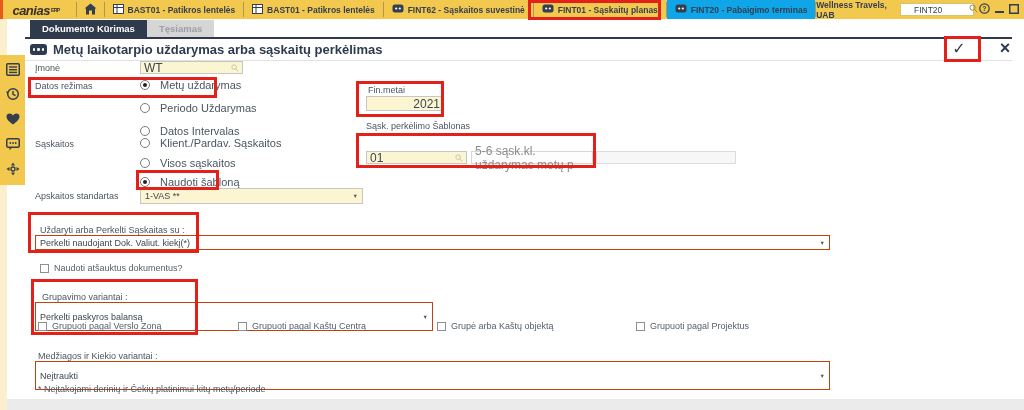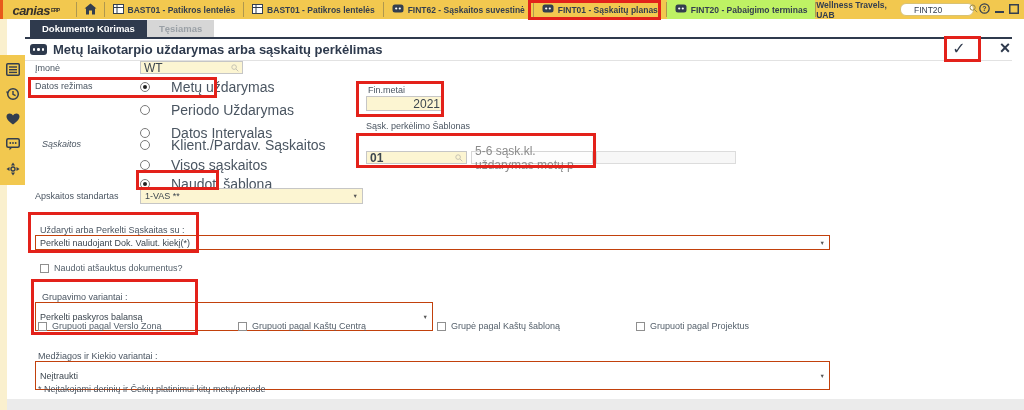--- a/index.html
+++ b/index.html
@@ -11,25 +11,25 @@
   .topbar { position:absolute; left:0; top:0; width:1024px; height:19px;
             background:#f2c84f; display:flex; align-items:stretch; font-size:9px; color:#333e4f; }
   .logo-accent { width:4px; background:#e8591a; }
   .logo { display:flex; align-items:center; padding:1px 16px 0 9px; font-style:italic; font-weight:bold;
           font-size:13px; color:#35302a; letter-spacing:-0.5px; }
   .logo sup { font-size:5px; font-style:normal; margin-left:1px; }
   .tb-sep { width:1px; background:rgba(51,62,79,.35); margin:2px 0; }
   .tb-home { width:32px; display:flex; align-items:center; justify-content:center; cursor:pointer; }
   .tbtab { display:flex; align-items:center; gap:4px; padding:0 8px; white-space:nowrap;
            font-weight:bold; font-size:8.5px; cursor:pointer; }
-  .tbtab.active { background:#bef264; }
+  .tbtab.active { background:#0ea5e9; }
   .tb-spacer { flex:1; }
   .tb-company { display:flex; align-items:center; font-weight:bold; font-size:8.5px; padding-right:6px; }
   .tb-search { align-self:center; width:74px; height:13px; background:#fff; border:1px solid #d8c275;
-               border-radius:6px; display:flex; align-items:center; margin-right:5px;padding-left:10px; }
+               border-radius:0; display:flex; align-items:center; margin-right:5px;padding-left:10px; }
   .tb-search input { border:0; outline:0; background:transparent; width:58px; font-size:8.5px;
                      padding-left:3px; color:#333e4f; font-family:inherit; }
   .tb-ico { align-self:center; margin-right:5px; display:flex; align-items:center; cursor:pointer; }
 
   
   .left-pale { position:absolute; left:0; top:19px; width:7px; height:391px; background:#faf0ce; }
   .side-rail { position:absolute; left:0; top:55px; width:25px; height:130px; background:#f2c84f;
                display:flex; flex-direction:column; align-items:center; padding-top:6px; gap:9px; }
   .side-rail .sico { width:16px; height:16px; display:flex; align-items:center; justify-content:center; cursor:pointer; }
 
@@ -57,21 +57,21 @@
            background:#fcf5d2; display:flex; align-items:center; padding:0 3px; }
   .field.right { justify-content:flex-end; }
   .field .mag { margin-left:auto; opacity:.55; }
   .field.ro { background:#fdfdfd; border-color:#d6d6d6; color:#8a8a8a; }
   .field.ro2 { background:#f7f7f7; border-color:#dcdcdc; }
   .select { position:absolute; font-size:9px; color:#3c464f; border:1px solid #c2410c; background:#fff;
             display:flex; align-items:center; padding:0 4px; cursor:pointer; }
   .select.yellow { background:#fcf5d2; border-color:#c6c6c6; }
   .select .arrow { margin-left:auto; font-size:5.5px; color:#555; }
 
-  .radio-row { position:absolute; display:flex; align-items:center; gap:21px; font-size:14px; color:#4a5561; cursor:pointer; }
+  .radio-row { position:absolute; display:flex; align-items:center; gap:10px; font-size:11px; color:#4a5561; cursor:pointer; }
   .radio { width:10px; height:10px; border:1px solid #7a7a7a; border-radius:50%; background:#fff; position:relative; flex:0 0 auto; }
   .radio.on::after { content:""; position:absolute; left:2px; top:2px; width:4px; height:4px;
                      border-radius:50%; background:#222; }
   .check-row { position:absolute; display:flex; align-items:center; gap:5px; font-size:9px; color:#55606b; cursor:pointer; }
   .checkbox { width:9px; height:9px; border:1px solid #8f8f8f; background:#fff; flex:0 0 auto; }
 
   .footnote { position:absolute; font-size:9px; color:#4a5561; }
   .bottom-strip { position:absolute; left:7px; top:399px; width:1017px; height:11px; background:#ebebeb; }
 
   
@@ -276,36 +276,36 @@
   <div class="radio-row" style="left:140px; top:125px;">
     <span class="radio"></span>
     <span>Datos Intervalas</span>
   </div>
 
   <div class="lbl" style="left:368px; top:85px;">Fin.metai</div>
   <div class="field right" style="left:366px; top:96px; width:78px; height:15px;">
     <span>2021</span>
   </div>
 
-  <div class="lbl" style="left:42px; top:139px;font-style:italic;">Sąskaitos</div>
+  <div class="lbl" style="left:35px; top:139px;">Sąskaitos</div>
   <div class="radio-row" style="left:140px; top:137px;">
     <span class="radio"></span>
     <span>Klient./Pardav. Sąskaitos</span>
   </div>
   <div class="radio-row" style="left:140px; top:157px;">
     <span class="radio"></span>
     <span>Visos sąskaitos</span>
   </div>
   <div class="radio-row" style="left:140px; top:176px;">
     <span class="radio on"></span>
     <span>Naudoti šabloną</span>
   </div>
 
   <div class="lbl" style="left:366px; top:121px;text-align:center;">Sąsk. perkėlimo Šablonas</div>
-  <div class="field" style="left:366px; top:151px; width:101px; height:13px;font-weight:bold;">
+  <div class="field" style="left:366px; top:151px; width:101px; height:13px;">
     <span>01</span>
     <span class="mag">
       <svg width="8" height="8" viewBox="0 0 8 8">
           <circle cx="3.1" cy="3.1" r="2.3" fill="none" stroke="#9a9a9a"></circle>
           <line x1="4.9" y1="4.9" x2="7.3" y2="7.3" stroke="#9a9a9a"></line>
         </svg>
     </span>
   </div>
   <div class="field ro" style="left:471px; top:151px; width:122px; height:13px;">
     <span>5-6 sąsk.kl. uždarymas metų p</span>
@@ -338,21 +338,21 @@
   <div class="check-row" style="left:38px; top:321px;">
     <span class="checkbox"></span>
     <span>Grupuoti pagal Verslo Zoną</span>
   </div>
   <div class="check-row" style="left:238px; top:321px;">
     <span class="checkbox"></span>
     <span>Grupuoti pagal Kaštų Centrą</span>
   </div>
   <div class="check-row" style="left:437px; top:321px;">
     <span class="checkbox"></span>
-    <span>Grupė pagal Kaštų šabloną</span>
+    <span>Grupė arba Kaštų objektą</span>
   </div>
   <div class="check-row" style="left:636px; top:321px;">
     <span class="checkbox"></span>
     <span>Grupuoti pagal Projektus</span>
   </div>
 
   <div class="lbl" style="left:38px; top:351px;">Medžiagos ir Kiekio variantai :</div>
   <div class="select" style="left:35px; top:361px; width:795px; height:29px;">
     <span>Neįtraukti</span>
     <span class="arrow">▼</span>

